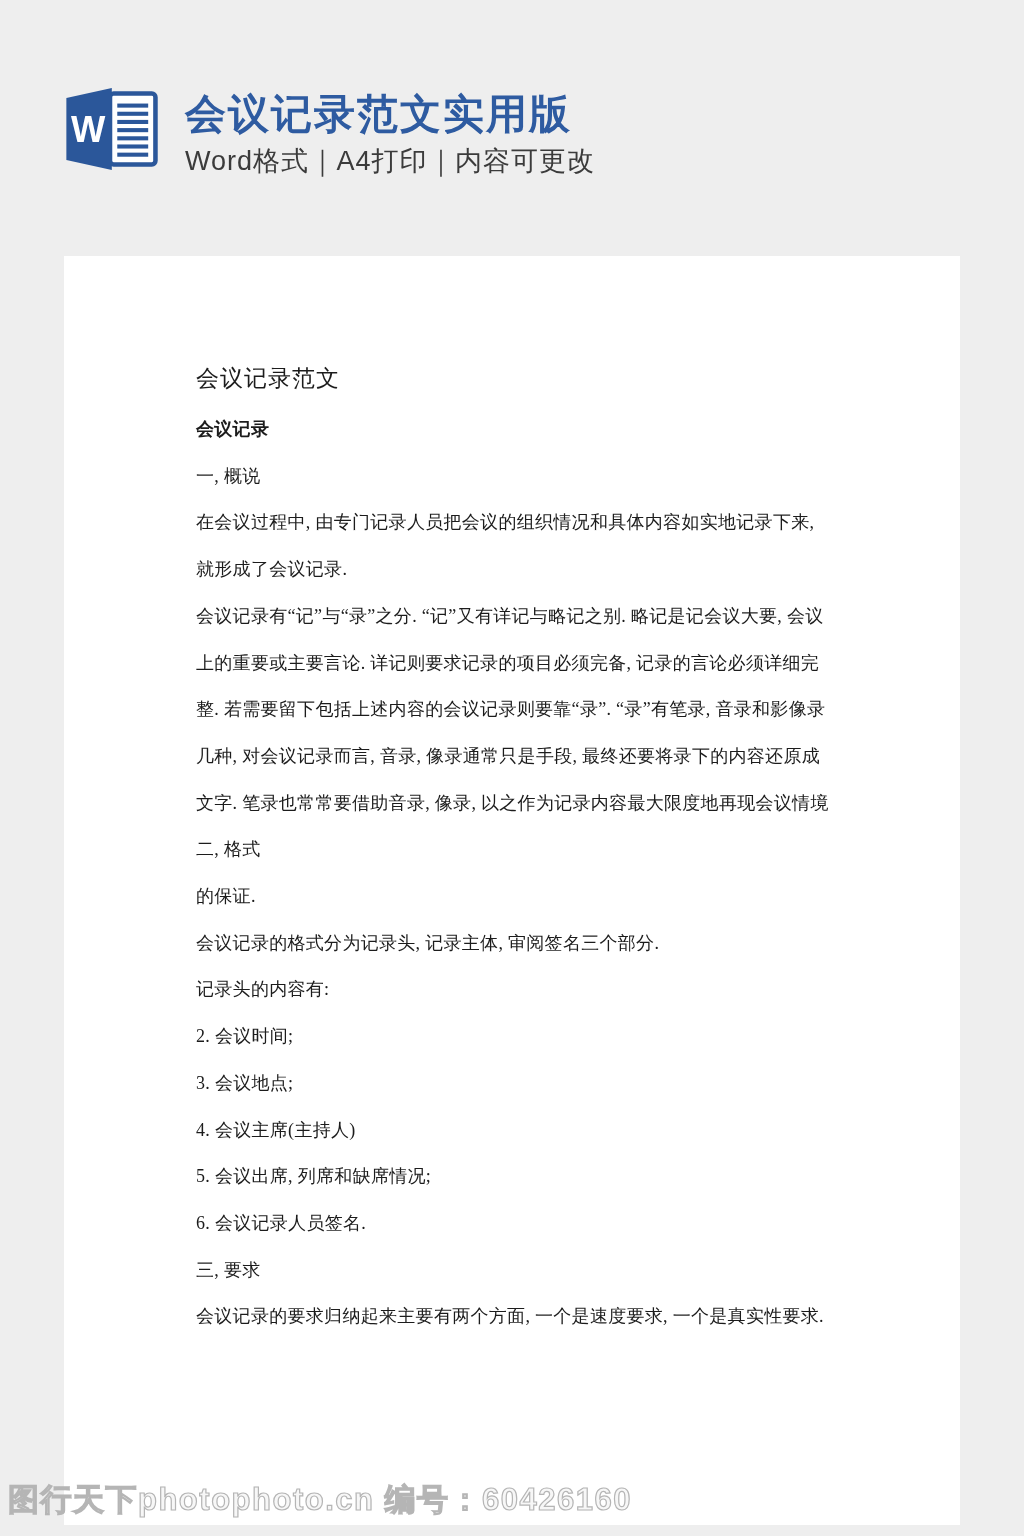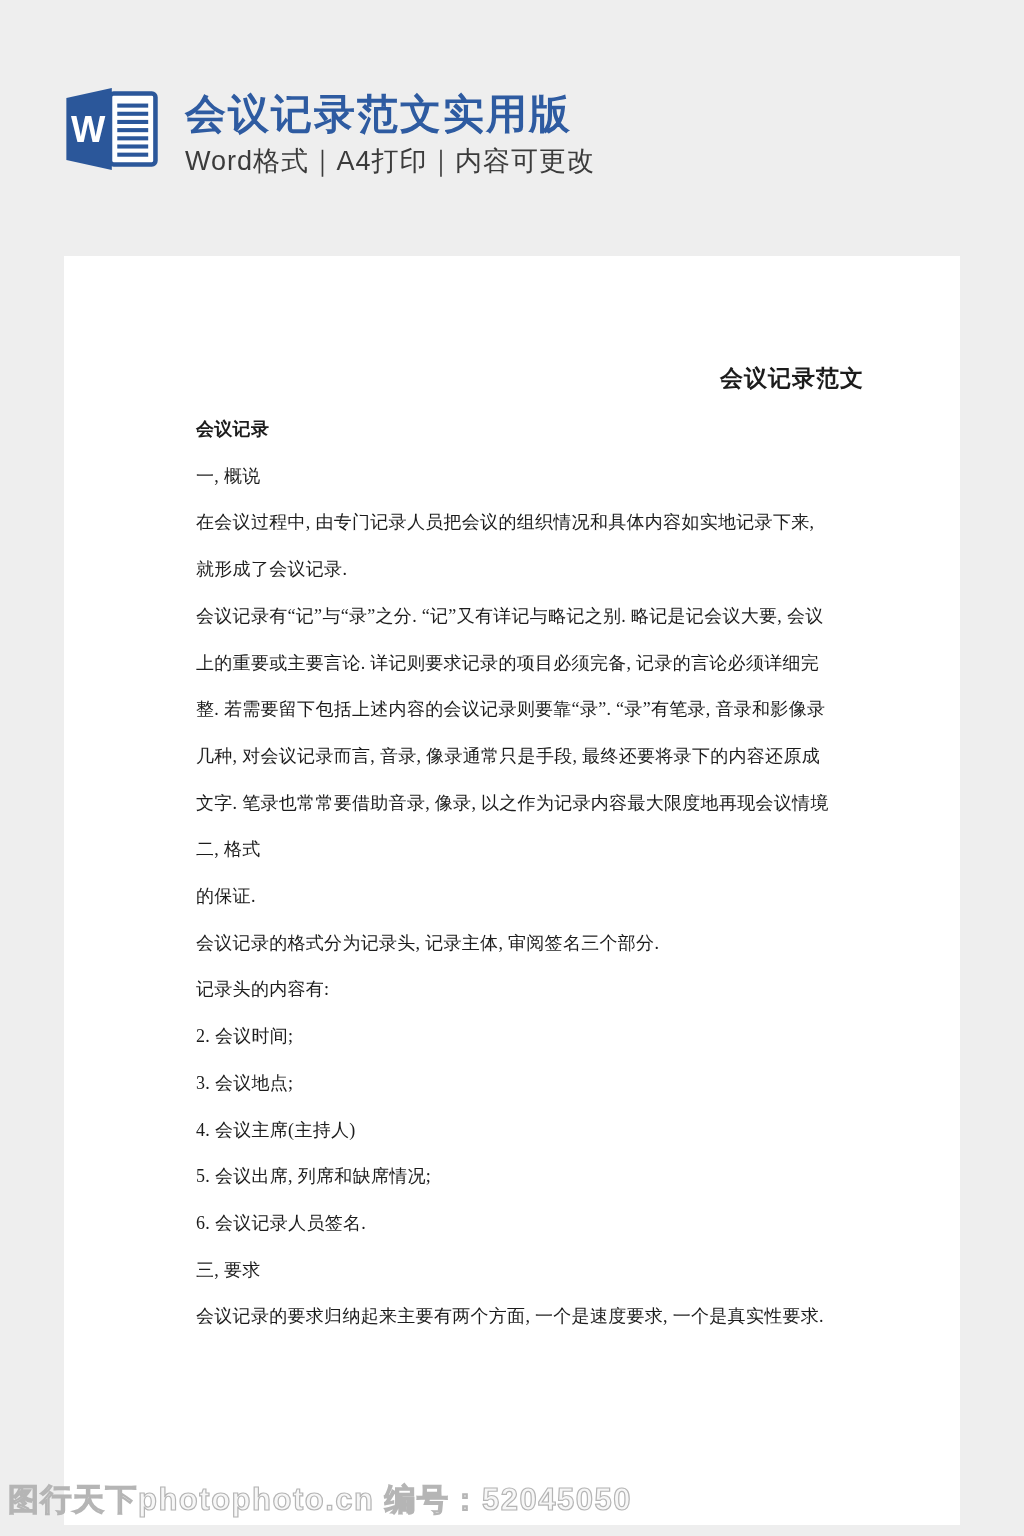--- a/index.html
+++ b/index.html
@@ -30,21 +30,21 @@
     position: absolute; left: 64px; top: 256px;
     width: 896px; height: 1269px;
     background: #ffffff;
   }
   .doc-body {
     position: absolute; left: 132px; top: 108px; width: 668px;
     font-family: "Liberation Serif", "DejaVu Serif", serif;
     color: #1c1c1c;
   }
   .doc-title {
-    text-align: right; font-size: 23px; font-weight: bold;
+    text-align: left; font-size: 23px; font-weight: normal;
     line-height: 30px; letter-spacing: 1px;
   }
   .doc-lines { margin-top: 12px; }
   .doc-line {
     line-height: 46.7px; font-size: 18px;
     white-space: pre; letter-spacing: 0.3px;
   }
   .doc-line.bold { font-weight: bold; }
 
   
@@ -101,13 +101,13 @@
       <div class="doc-line">3. 会议地点;</div>
       <div class="doc-line">4. 会议主席(主持人)</div>
       <div class="doc-line">5. 会议出席, 列席和缺席情况;</div>
       <div class="doc-line">6. 会议记录人员签名.</div>
       <div class="doc-line">三, 要求</div>
       <div class="doc-line">会议记录的要求归纳起来主要有两个方面, 一个是速度要求, 一个是真实性要求.</div>
     </div>
   </div>
 </div>
 
-<div class="watermark">图行天下photophoto.cn 编号：52045050</div>
+<div class="watermark">图行天下photophoto.cn 编号：60426160</div>
 
 </body></html>

